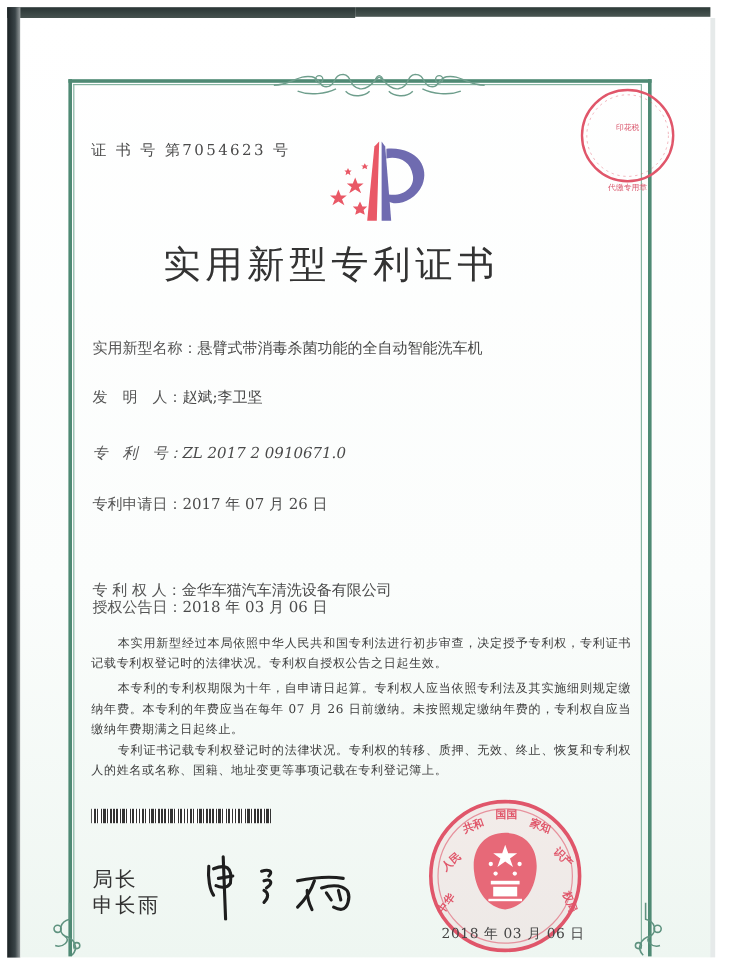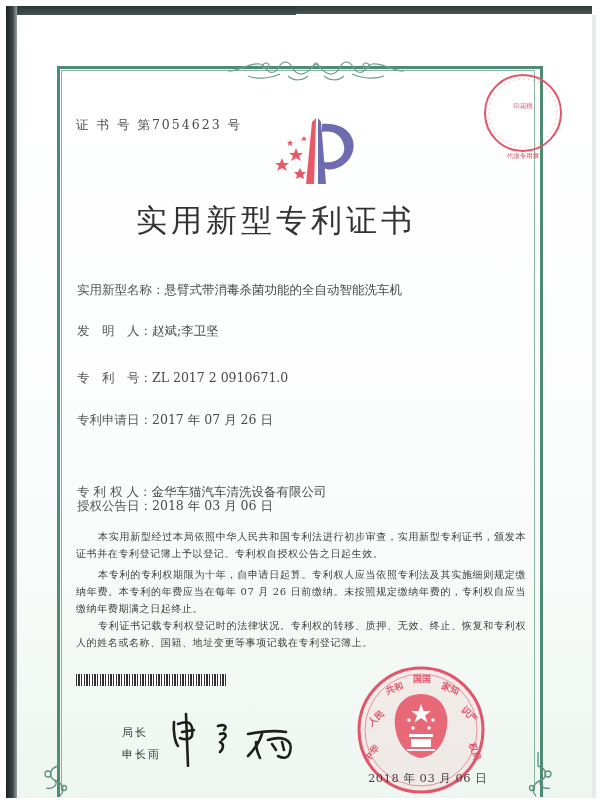--- a/index.html
+++ b/index.html
@@ -68,21 +68,21 @@
     font-family: "DejaVu Sans", "Liberation Sans", sans-serif;
     font-size: 31px; color: #333333; letter-spacing: 4px;
   }
   .field {
     position: absolute; left: 77px; font-size: 12.5px; color: #555555; white-space: nowrap;
   }
   .field .label { letter-spacing: 0px; text-align: right; }
   .field .value { color: #4a4a4a; }
   .f-name { top: 282px; }
   .f-inventor { top: 323px; }
-  .f-patentno { top: 370px; }
+  .f-patentno { top: 370px; font-style: italic; }
   .f-appdate { top: 412px; }
   .f-holder { top: 484px; }
   .f-grantdate { top: 498px; }
 
   .para {
     position: absolute; left: 76px; width: 450px;
     font-size: 10px; line-height: 17px; color: #3e3e3e; letter-spacing: 0.6px;
     text-align: justify;
   }
   .para .indent { display: inline-block; width: 22px; }
@@ -92,21 +92,21 @@
 
   .barcode {
     position: absolute; left: 76px; top: 674px; width: 150px; height: 12px;
     background: repeating-linear-gradient(to right,
       #333 0, #333 1px, #fff 1px, #fff 2px, #333 2px, #333 4px, #fff 4px, #fff 5px,
       #333 5px, #333 6px, #fff 6px, #fff 8px);
   }
   .director-title {
     position: absolute; left: 77px; top: 722px;
     font-family: "DejaVu Sans", "Liberation Sans", sans-serif;
-    font-size: 11px; color: #333; letter-spacing: 2px; line-height: 22px; margin-left: 45px;
+    font-size: 17px; color: #333; letter-spacing: 2px; line-height: 22px;
   }
   .signature { position: absolute; left: 170px; top: 712px; width: 140px; height: 55px; }
   .seal-big { position: absolute; left: 355px; top: 664px; width: 132px; height: 132px; }
   .issue-date {
     position: absolute; left: 368px; top: 771px;
     font-size: 11.5px; color: #444; letter-spacing: 0.5px;
   }
 </style>
 </head>
 <body>
@@ -188,21 +188,21 @@
 <div class="field f-appdate">
   <span class="label">专利申请日：</span><span class="value">2017 年 07 月 26 日</span>
 </div>
 <div class="field f-holder">
   <span class="label">专 利 权 人：</span><span class="value">金华车猫汽车清洗设备有限公司</span>
 </div>
 <div class="field f-grantdate">
   <span class="label">授权公告日：</span><span class="value">2018 年 03 月 06 日</span>
 </div>
 
-<div class="para p1"><span class="indent"></span><span>本实用新型经过本局依照中华人民共和国专利法进行初步审查，实用新型专利证书，颁发本证书并在专利登记簿上予以登记。专利权自授权公告之日起生效。</span></div>
+<div class="para p1"><span class="indent"></span><span>本实用新型经过本局依照中华人民共和国专利法进行初步审查，决定授予专利权，专利证书记载专利权登记时的法律状况。专利权自授权公告之日起生效。</span></div>
 <div class="para p2"><span class="indent"></span><span>本专利的专利权期限为十年，自申请日起算。专利权人应当依照专利法及其实施细则规定缴纳年费。本专利的年费应当在每年 07 月 26 日前缴纳。未按照规定缴纳年费的，专利权自应当缴纳年费期满之日起终止。</span></div>
 <div class="para p3"><span class="indent"></span><span>专利证书记载专利权登记时的法律状况。专利权的转移、质押、无效、终止、恢复和专利权人的姓名或名称、国籍、地址变更等事项记载在专利登记簿上。</span></div>
 
 <div class="barcode"></div>
 
 <div class="director-title">
   <div>局长</div>
   <div>申长雨</div>
 </div>
 

